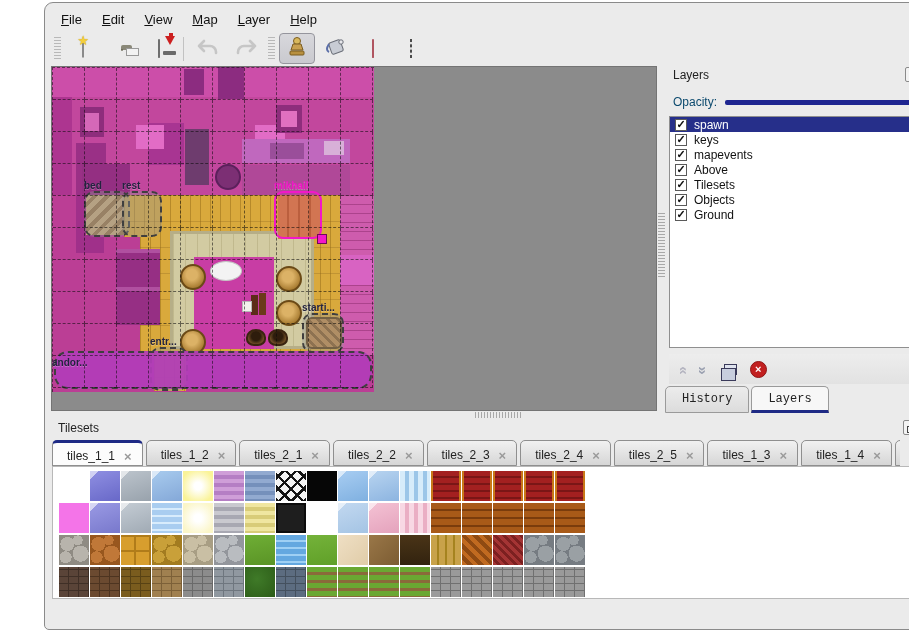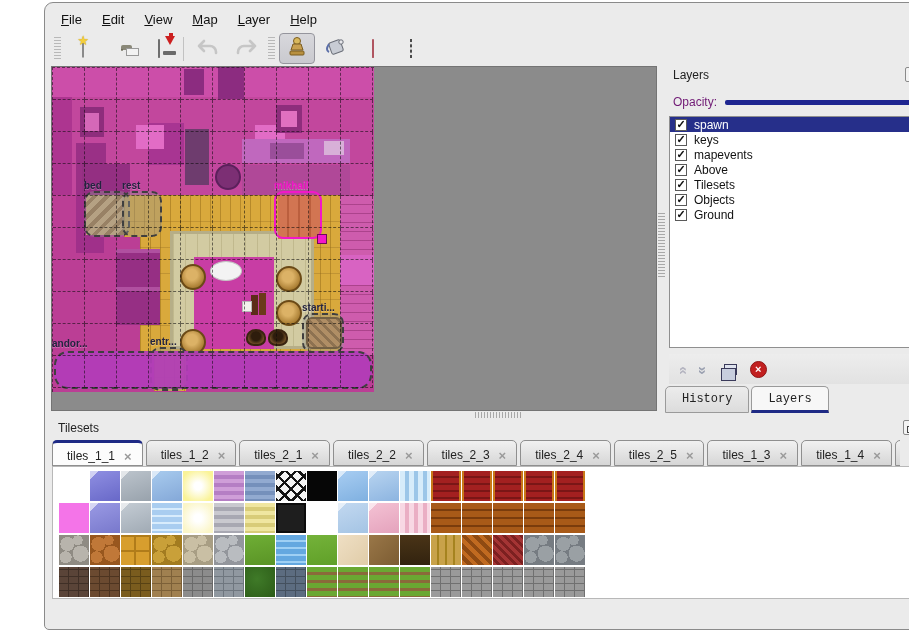--- a/index.html
+++ b/index.html
@@ -60,21 +60,21 @@
   
   #layers-panel { position:absolute; left:620px; top:63px; width:282px; height:348px; }
   .ptitle-row { position:absolute; left:0; top:0; right:0; height:20px; }
   .ptitle { position:absolute; left:8px; top:2px; font-size:12px; color:#222; }
   .minibtns { position:absolute; right:6px; top:1px; display:flex; gap:4px; }
   .minibtn { width:16px; height:15px; border:1px solid #8a8a8a; border-radius:2px; background:#f3f3f3;
              display:flex; align-items:center; justify-content:center; font-size:11px; color:#333; line-height:1; }
   .ic-restore { width:8px; height:7px; border:1px solid #444; position:relative; background:#f3f3f3; margin-top:3px; }
   .ic-restore::before { content:""; position:absolute; left:2px; top:-4px; width:8px; height:7px; border:1px solid #444; background:transparent; }
   #opacity-row { position:absolute; left:8px; top:26px; right:6px; height:20px; display:flex; align-items:center; }
-  #opacity-label { font-size:12px; color:#701a75; }
+  #opacity-label { font-size:12px; color:#0c4a6e; }
   #opacity-slider { flex:1; position:relative; height:20px; margin-left:8px; }
   #opacity-track { position:absolute; left:0; right:2px; top:8px; height:5px; background:#1e2590; border-radius:2px; }
   #opacity-handle { position:absolute; right:0; top:3px; width:32px; height:15px; background:#e8e8e8;
                     border:1px solid #979797; border-radius:3px;
                     background-image:radial-gradient(circle,#b0b0b0 1px,transparent 1px); background-size:4px 4px; background-position:6px 3px; }
   #layer-list { position:absolute; left:4px; top:50px; width:274px; height:232px; background:#fff; border:1px solid #8f8f8f; overflow:hidden; }
   .lrow { height:15px; display:flex; align-items:center; font-size:12px; color:#111; }
   .lrow.sel { background:#262f8a; color:#fff; }
   .cb { width:12px; height:12px; background:#fff; border:1px solid #5a5a5a; margin:0 7px 0 5px;
         display:flex; align-items:center; justify-content:center; font-size:11px; font-weight:bold; color:#111; line-height:1; flex:none; }
@@ -336,21 +336,21 @@
           <div></div>
           <div></div>
           <div></div>
         </div>
         <div class="mlabel" style="left: 32px; top: 113px;">bed</div>
         <div class="mlabel" style="left: 70px; top: 113px;">rest</div>
         <div class="mlabel sel" style="left: 222px; top: 113px;">mikhail</div>
         <div class="mhandle" style="left: 265px; top: 167px;"></div>
         <div class="mlabel" style="left: 250px; top: 235px;">starti...</div>
         <div class="mlabel" style="left: 98px; top: 269px;">entr...</div>
-        <div class="mlabel" style="left: 0px; top: 271px;">andor...</div>
+        <div class="mlabel" style="left: 0px; top: 290px;">andor...</div>
       </div>
   </div>
 
   <div id="vsplit"></div>
   <div id="hsplit"></div>
 
   <div id="layers-panel">
     <div class="ptitle-row">
       <span class="ptitle">Layers</span>
       <span class="minibtns">

